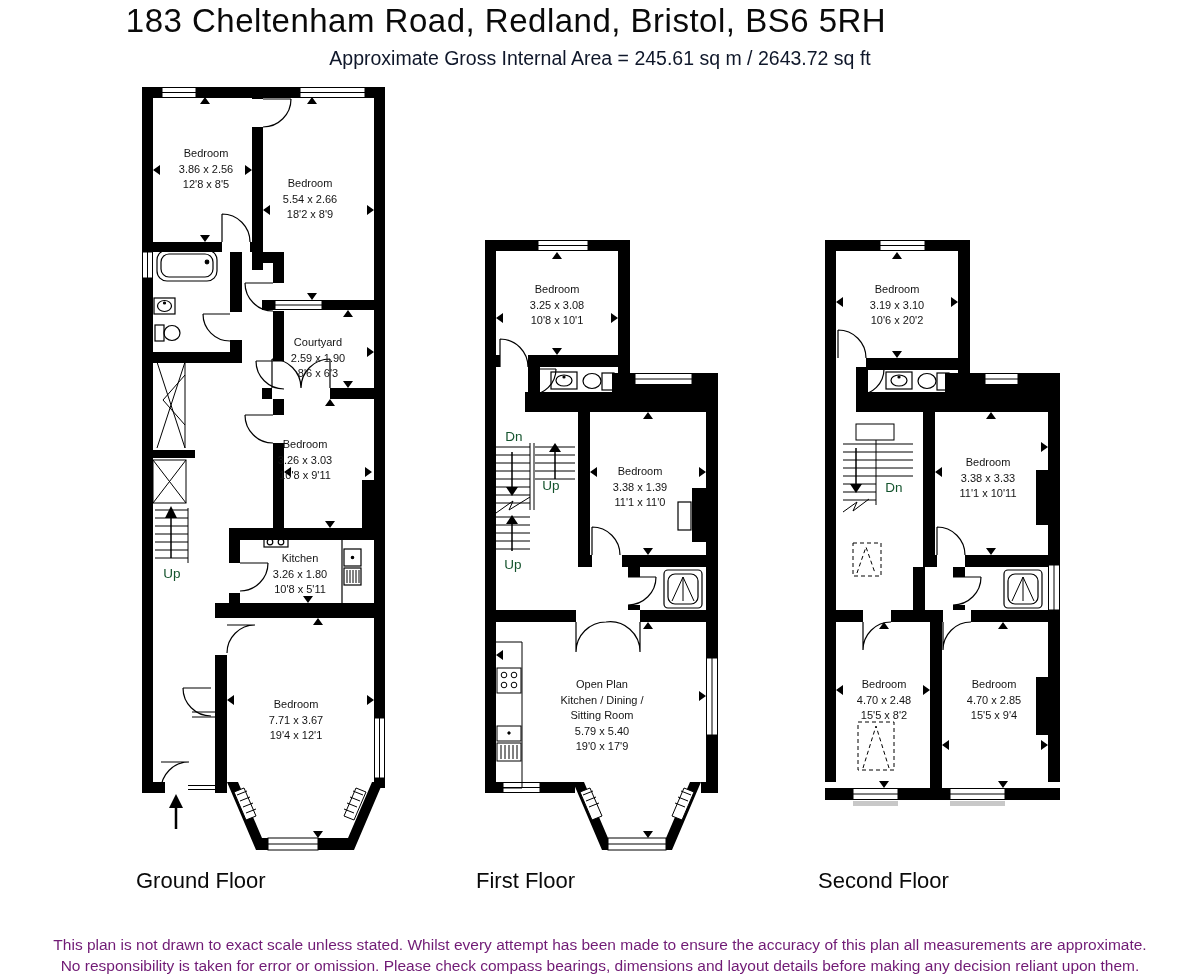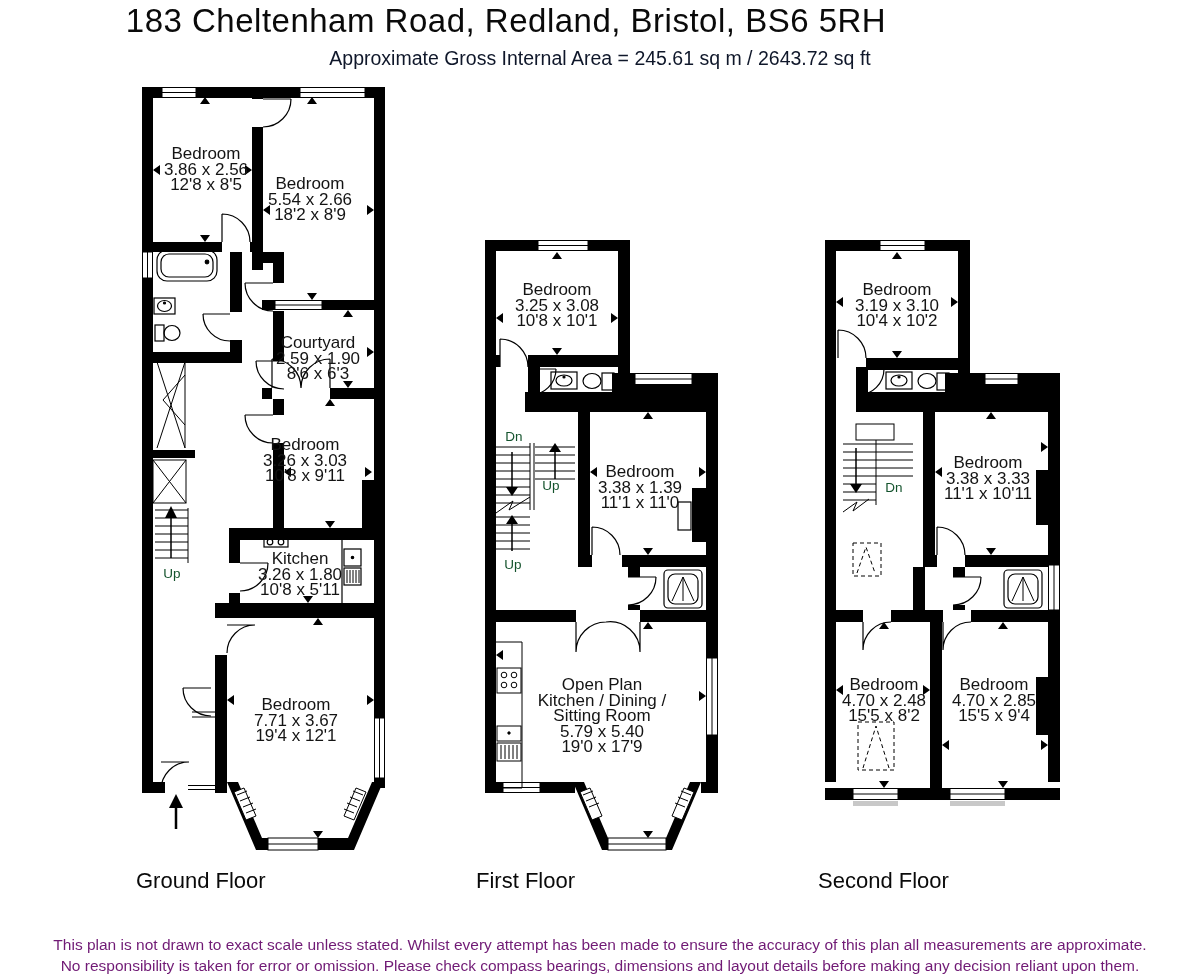--- a/index.html
+++ b/index.html
@@ -5,21 +5,21 @@
   html,body{margin:0;padding:0;background:#fff;}
   body{width:1200px;height:979px;position:relative;overflow:hidden;
        font-family:"Liberation Sans",sans-serif;color:#000;}
   .title{position:absolute;top:2px;left:0;width:1012px;text-align:center;
          font-size:33px;letter-spacing:.5px;color:#0a0a0a;}
   .subtitle{position:absolute;top:47px;left:0;width:1200px;text-align:center;
          font-size:19.5px;color:#0f172a;}
   .plan{position:absolute;}
   .plan svg{position:absolute;left:0;top:0;}
   .rl{position:absolute;transform:translateX(-50%);text-align:center;
-      font-size:17px;line-height:15.5px;color:#141414;white-space:nowrap;}
+      font-size:11px;line-height:15.5px;color:#141414;white-space:nowrap;}
   .sl{position:absolute;transform:translateX(-50%);font-size:13.5px;color:#14532d;white-space:nowrap;}
   .floorname{position:absolute;font-size:22px;color:#0a0a0a;}
   .disc{position:absolute;left:0;width:1200px;text-align:center;
         font-size:15.5px;color:#701a75;}
   svg path,svg line,svg rect,svg ellipse,svg circle{vector-effect:none;}
 </style>
 </head>
 <body>
 
 <div class="title">183 Cheltenham Road, Redland, Bristol, BS6 5RH</div>
@@ -411,21 +411,21 @@
   <g fill="#000">
     <path d="M892,259 L902,259 L897,252 Z M892,351 L902,351 L897,358 Z M843,297 L843,307 L836,302 Z M951,297 L951,307 L958,302 Z"></path>
     <path d="M986,419 L996,419 L991,412 Z M986,548 L996,548 L991,555 Z M942,467 L942,477 L935,472 Z M1041,442 L1041,452 L1048,447 Z"></path>
     <path d="M879,629 L889,629 L884,622 Z M879,781 L889,781 L884,788 Z M843,685 L843,695 L836,690 Z M923,685 L923,695 L930,690 Z"></path>
     <path d="M998,629 L1008,629 L1003,622 Z M998,781 L1008,781 L1003,788 Z M949,740 L949,750 L942,745 Z M1041,740 L1041,750 L1048,745 Z"></path>
   </g>
 </svg>
   <div class="rl" style="left:77px;top:44px">
     <div>Bedroom</div>
       <div>3.19 x 3.10</div>
-      <div>10'4 x 10'2</div>
+      <div>10'6 x 20'2</div>
   </div>
   <div class="rl" style="left:168px;top:217px">
     <div>Bedroom</div>
       <div>3.38 x 3.33</div>
       <div>11'1 x 10'11</div>
   </div>
   <div class="rl" style="left:64px;top:439px">
     <div>Bedroom</div>
       <div>4.70 x 2.48</div>
       <div>15'5 x 8'2</div>

